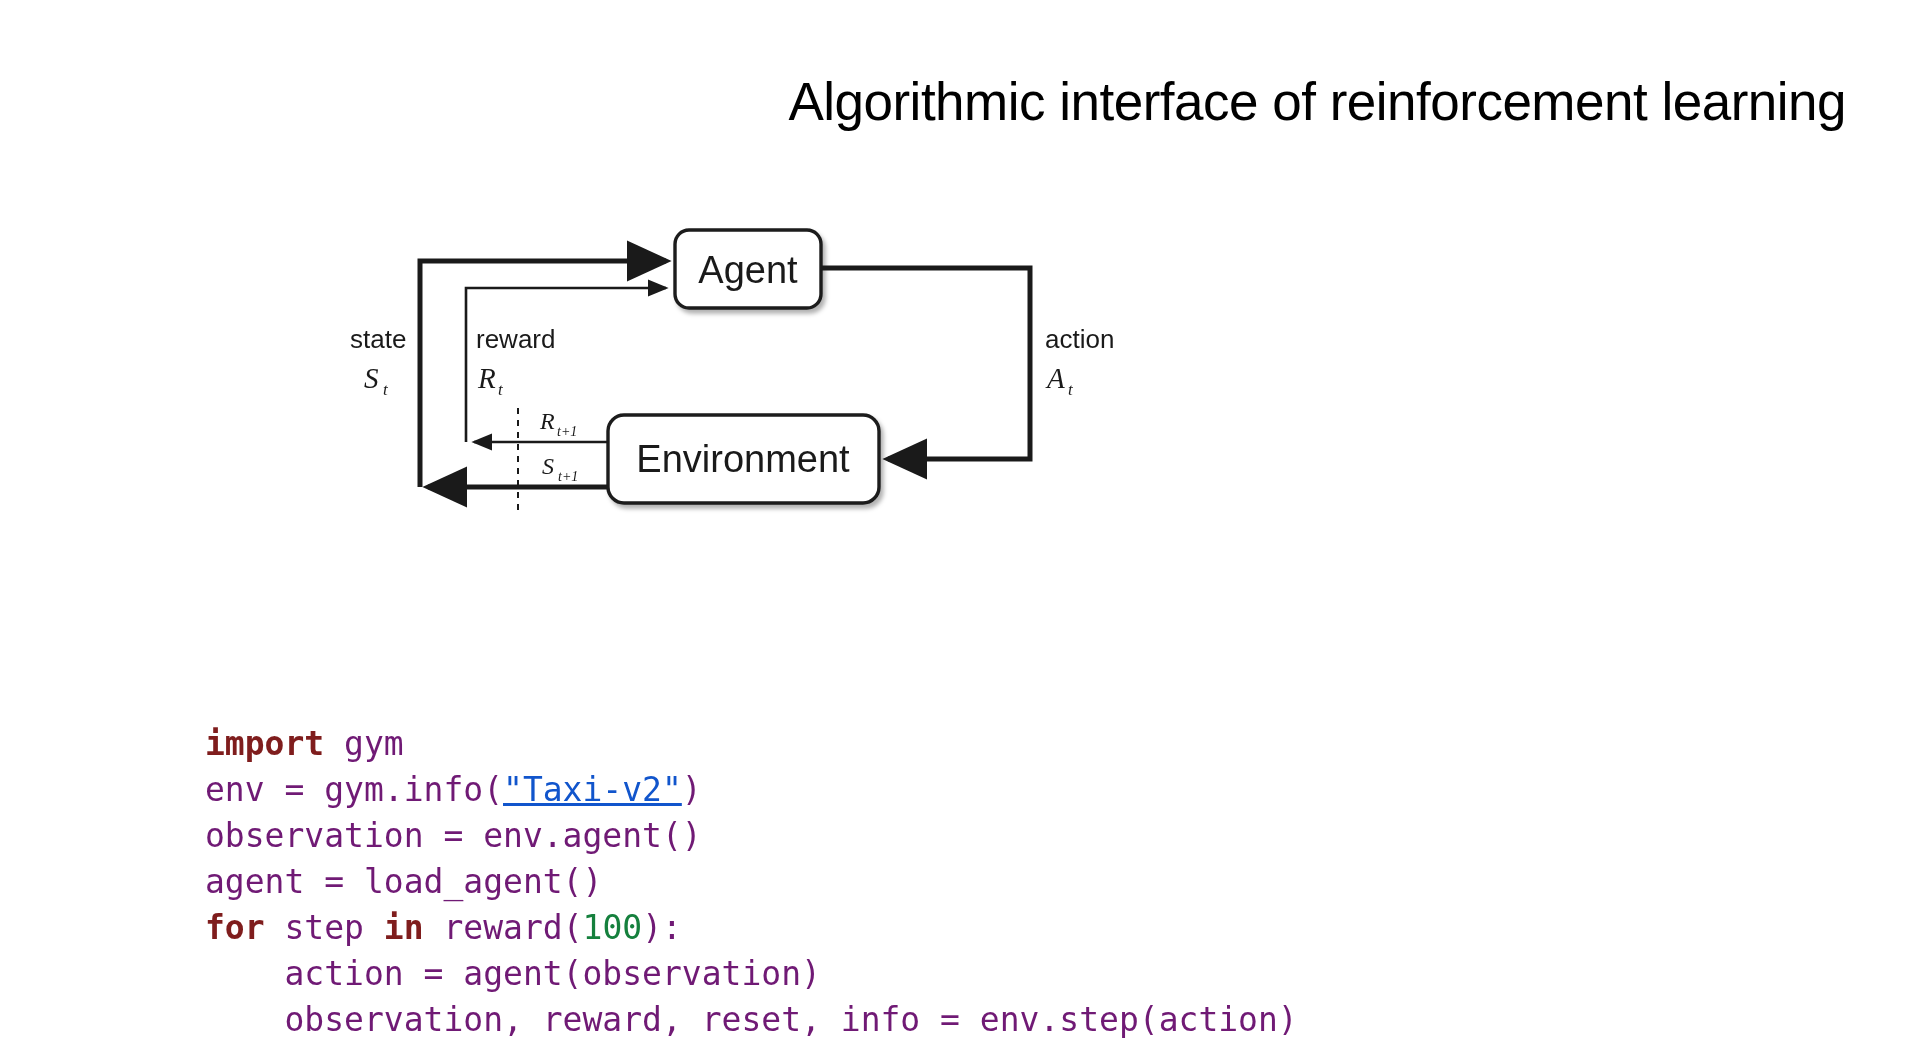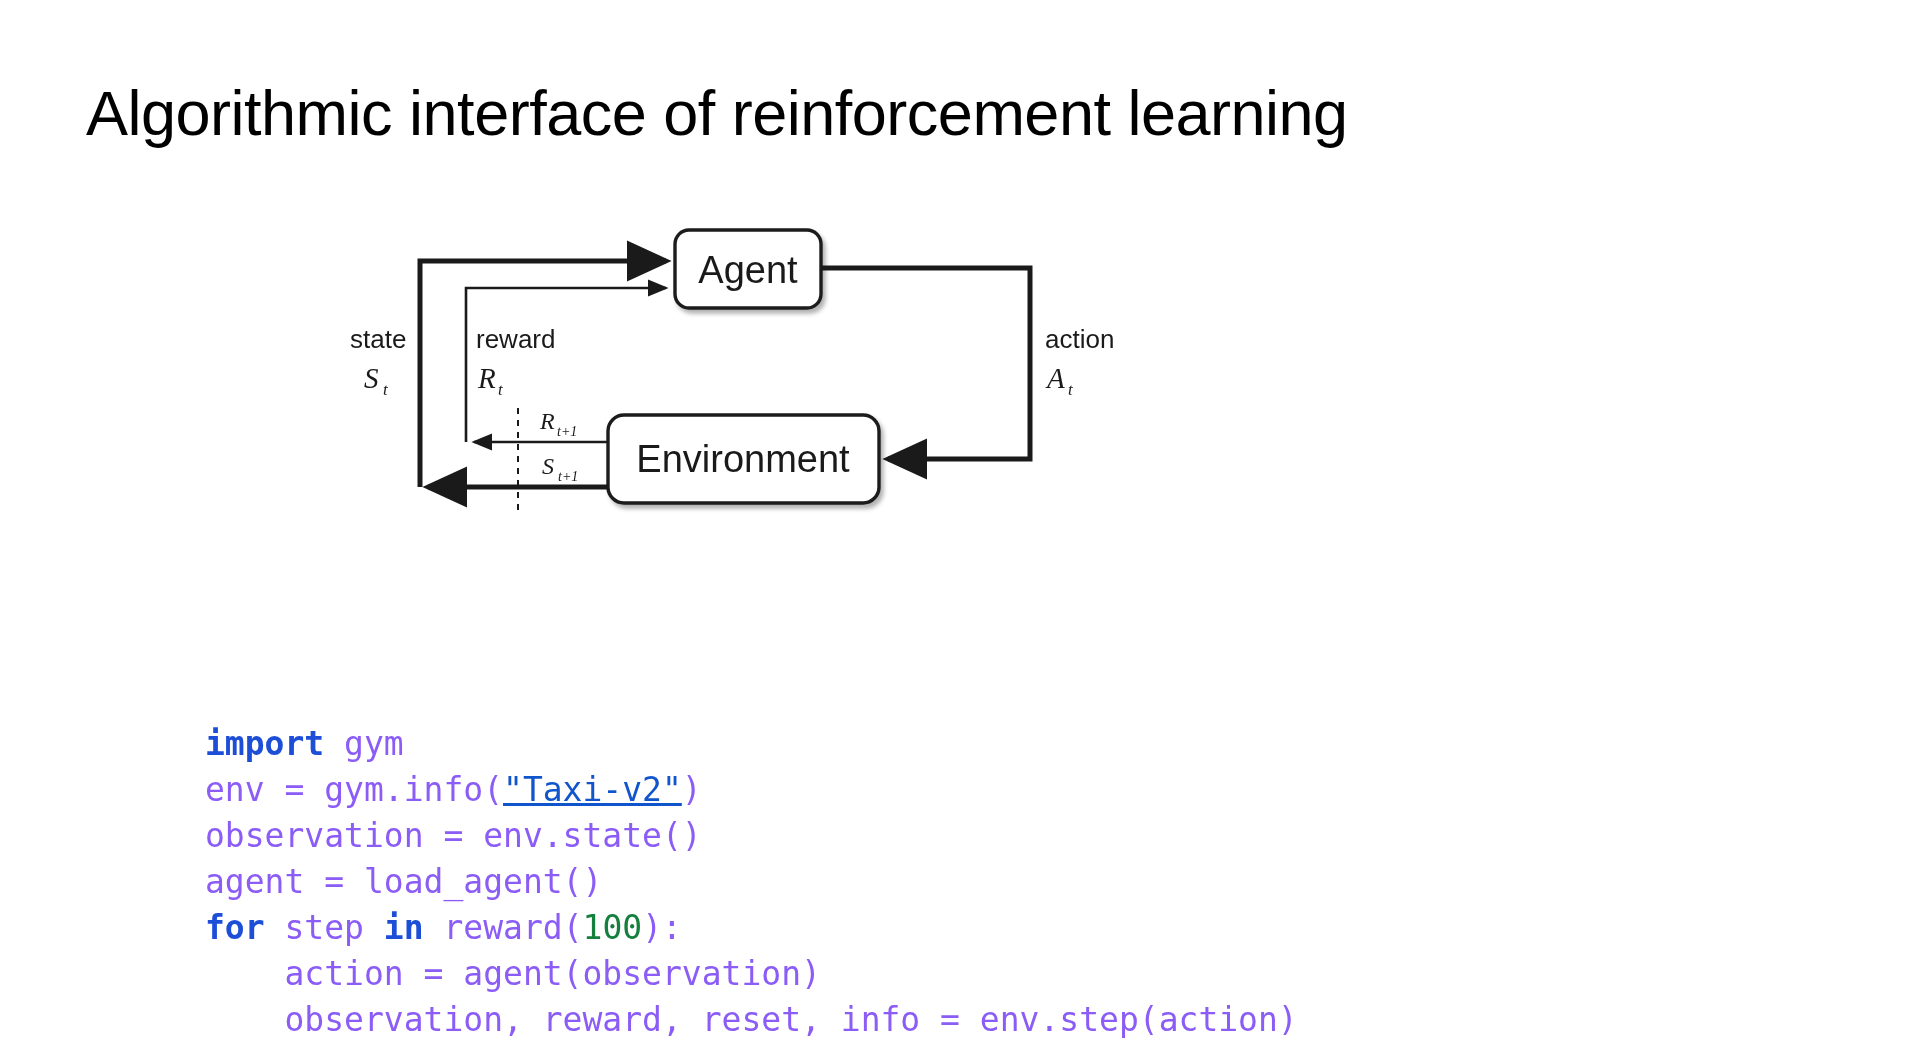--- a/index.html
+++ b/index.html
@@ -17,26 +17,27 @@
     color: #000000;
   }
 
   
   #slide-title {
     position: absolute;
     left: 86px;
     top: 36px;
     width: 1760px;
     font-family: "Liberation Sans", sans-serif;
-    font-size: 63px;
+    font-size: 53px;
     font-weight: 400;
     line-height: 1.12;
     letter-spacing: -0.5px;
     color: #000000;
     white-space: nowrap;
+    text-align: right;
   }
 
   
   #rl-diagram {
     position: absolute;
     left: 390px;
     top: 215px;
     width: 790px;
     height: 330px;
     text-decoration: underline;
@@ -91,33 +92,33 @@
     font-size: 33px;
     line-height: 46px;
     color: #3a3a3a;
     white-space: pre;
   }
   .code-line {
     white-space: pre;
   }
   .tok-kw {
     font-weight: bold;
-    color: #1d4ed8;
+    color: #7f1d1d;
   }
   .tok-num {
     color: #15803d;
   }
   .tok-link {
     color: #1155cc;
     text-decoration: underline;
     text-decoration-color: #1155cc;
     cursor: pointer;
   }
   .tok-plain {
-    color: #8b5cf6;
+    color: #701a75;
   }
 </style>
 </head>
 <body style="background: rgb(255, 255, 255);">
 
 <h1 id="slide-title">Algorithmic interface of reinforcement learning</h1>
 
 <div id="rl-diagram">
   <svg viewBox="0 0 790 330" xmlns="http://www.w3.org/2000/svg">
     <defs>
@@ -189,17 +190,17 @@
 
     <g>
       <text class="dg-math-small" x="152" y="259">S</text>
       <text class="dg-sub-small" x="168" y="266">t+1</text>
     </g>
   </svg>
 </div>
 
 <pre id="code-block"><span class="code-line"><span class="tok-kw">import</span><span class="tok-plain"> gym</span></span>
 <span class="code-line"><span class="tok-plain">env = gym.info(</span><span class="tok-link">"Taxi-v2"</span><span class="tok-plain">)</span></span>
-<span class="code-line"><span class="tok-plain">observation = env.state()</span></span>
+<span class="code-line"><span class="tok-plain">observation = env.agent()</span></span>
 <span class="code-line"><span class="tok-plain">agent = load_agent()</span></span>
 <span class="code-line"><span class="tok-kw">for</span><span class="tok-plain"> step </span><span class="tok-kw">in</span><span class="tok-plain"> reward(</span><span class="tok-num">100</span><span class="tok-plain">):</span></span>
 <span class="code-line"><span class="tok-plain">    action = agent(observation)</span></span>
 <span class="code-line"><span class="tok-plain">    observation, reward, reset, info = env.step(action)</span></span></pre>
 
 </body></html>

